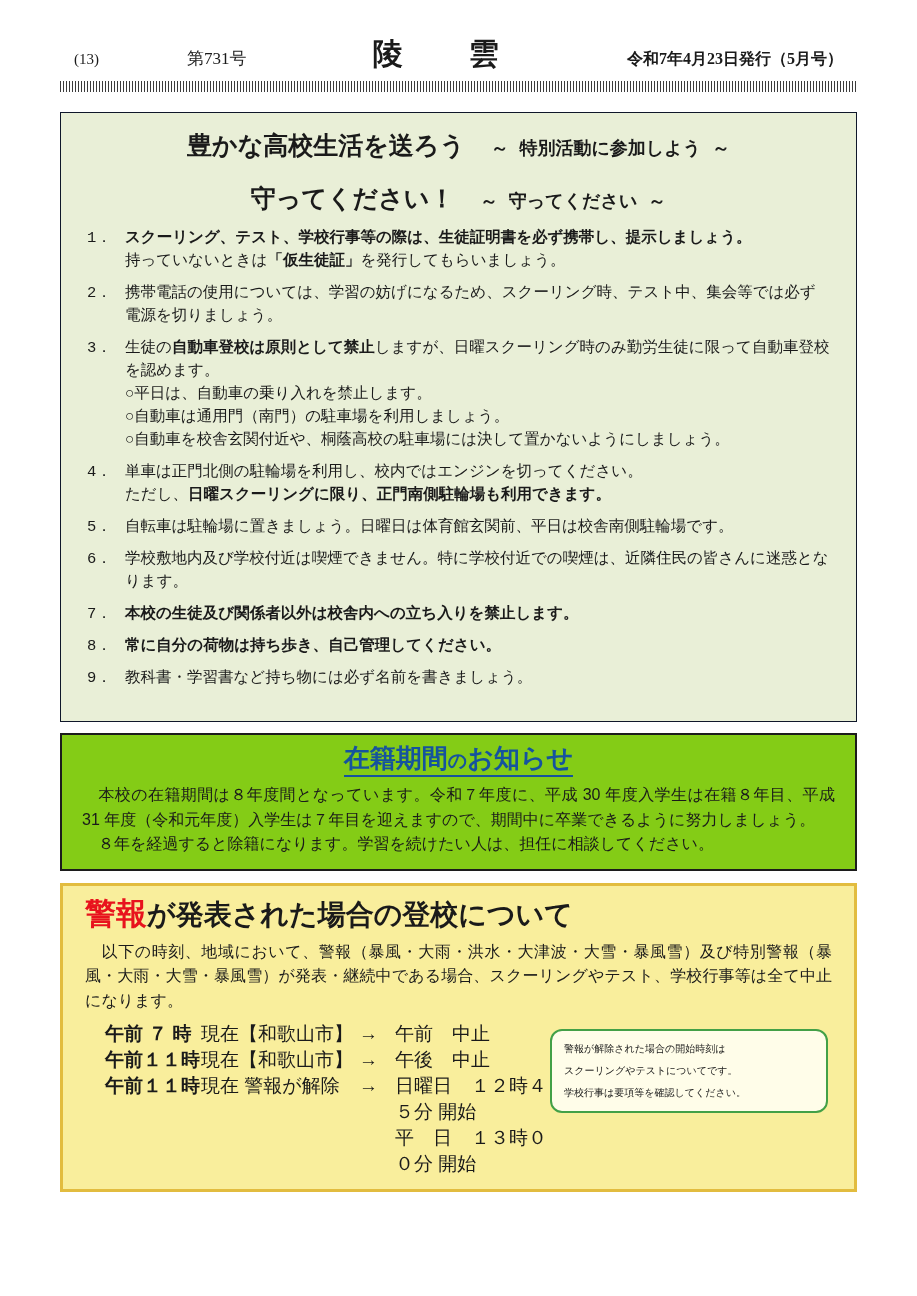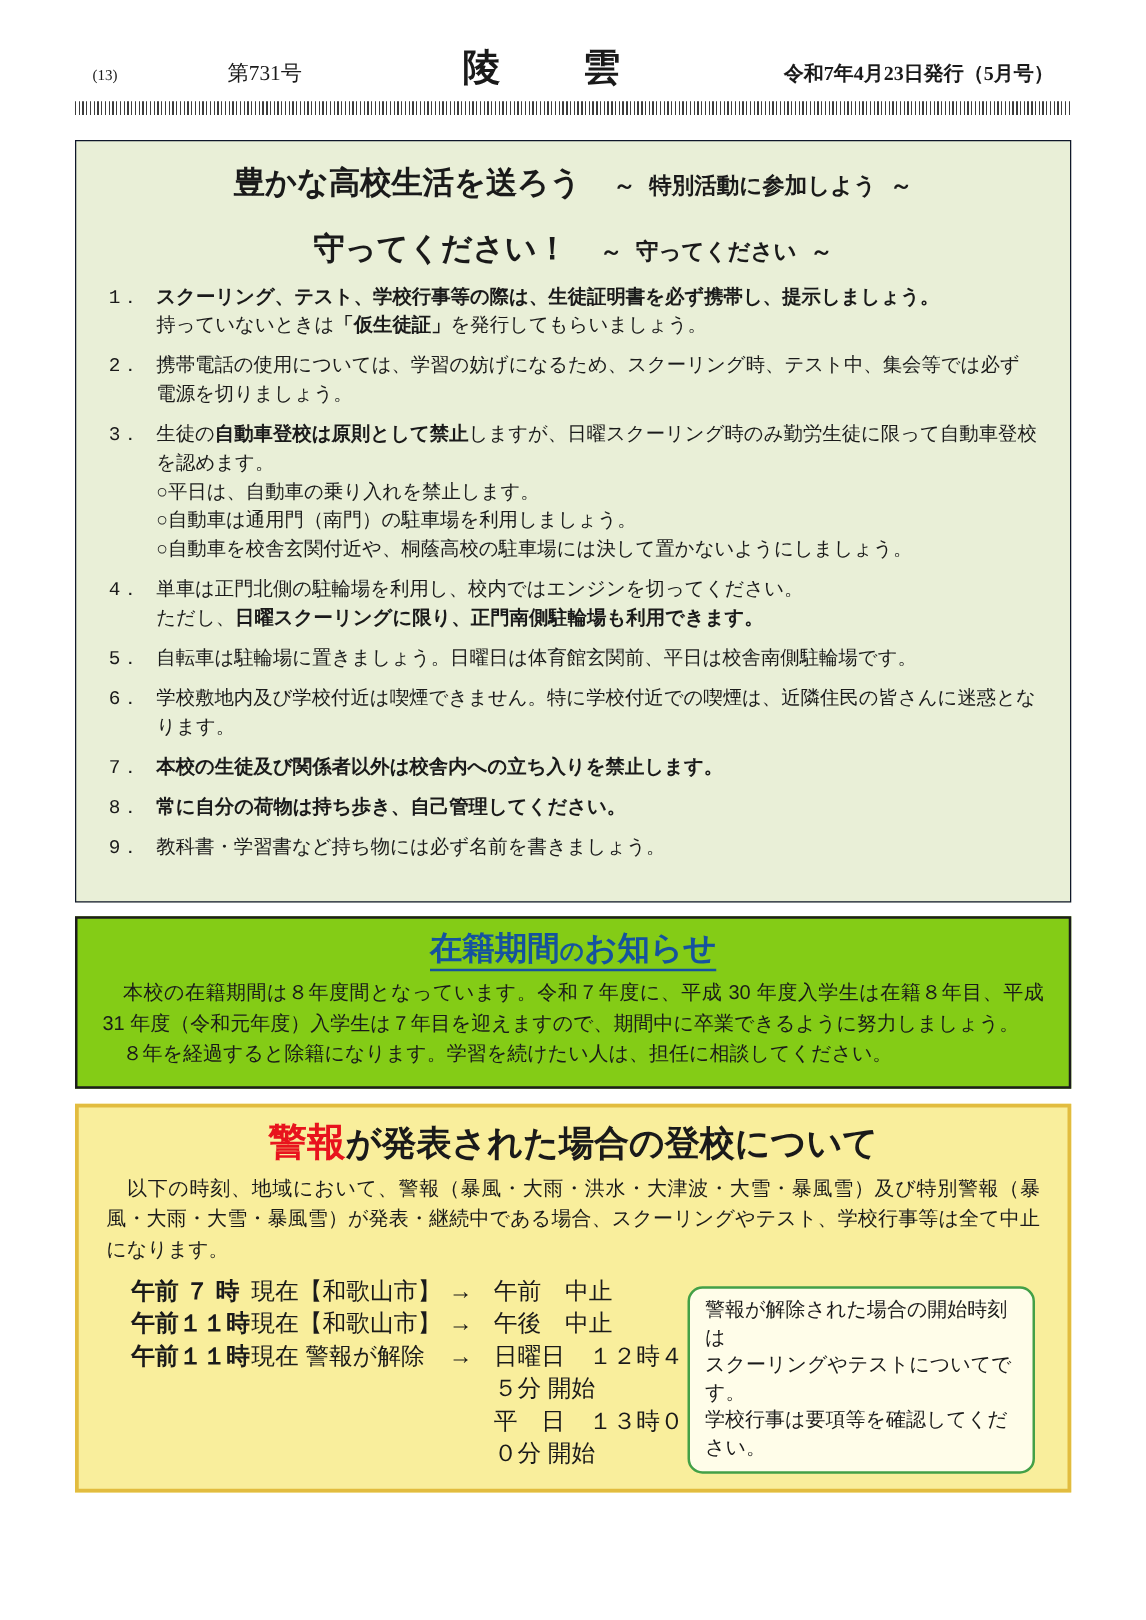--- a/index.html
+++ b/index.html
@@ -11,21 +11,21 @@
     color:#1a1a1a;
   }
   .inner { padding:34px 60px 0 60px; }
 
   
   .hdr {
     display:flex; align-items:baseline;
     font-family:"Liberation Serif","DejaVu Serif",serif;
     padding:0 14px;
   }
-  .hdr-pagenum { font-size:12px; }
+  .hdr-pagenum { font-size:15px; }
   .hdr-issue { font-size:17px; margin-left:88px; }
   .hdr-masthead { flex:1; text-align:center; font-size:30px; font-weight:bold; letter-spacing:2px; }
   .hdr-date { font-size:16px; font-weight:bold; }
   .tape {
     margin-top:6px; height:11px;
     background:repeating-linear-gradient(90deg,#3c3c3c 0 1px,transparent 1px 3px);
   }
 
   
   .box1 {
@@ -55,31 +55,31 @@
     border-bottom:2px solid #15539e; padding-bottom:1px; line-height:1.2;
   }
   .sm { font-size:19px; }
   .box2-body { margin-top:6px; font-size:16px; line-height:24.5px; text-align:justify; }
 
   
   .box3 {
     margin-top:12px; background:#f9ee9c; border:3px solid #e2bc3f;
     padding:8px 22px 12px 22px;
   }
-  .box3-title { text-align:center; font-size:28px; font-weight:bold; line-height:1.3; }
+  .box3-title { font-size:28px; font-weight:bold; line-height:1.3; }
   .red { color:#e8131d; font-size:31px; }
   .box3-intro { margin-top:6px; font-size:16px; line-height:24.5px; text-align:justify; }
   .sched-wrap { display:flex; margin-top:8px; }
   .sched { margin-left:20px; flex:1; }
   .srow { display:grid; grid-template-columns:96px 158px 36px auto; font-size:19px; line-height:26px; }
   .stime { font-weight:bold; }
   .note {
     width:278px; margin-right:4px; margin-top:8px; align-self:flex-start;
     background:#fffde9; border:2px solid #43a047; border-radius:12px;
-    padding:7px 12px; font-size:16px; line-height:22px;
+    padding:7px 12px; font-size:10px; line-height:22px;
   }
 
   .ln { min-height:1em; }
 </style>
 </head>
 <body>
 
 <div class="page">
   <div class="inner">
 

